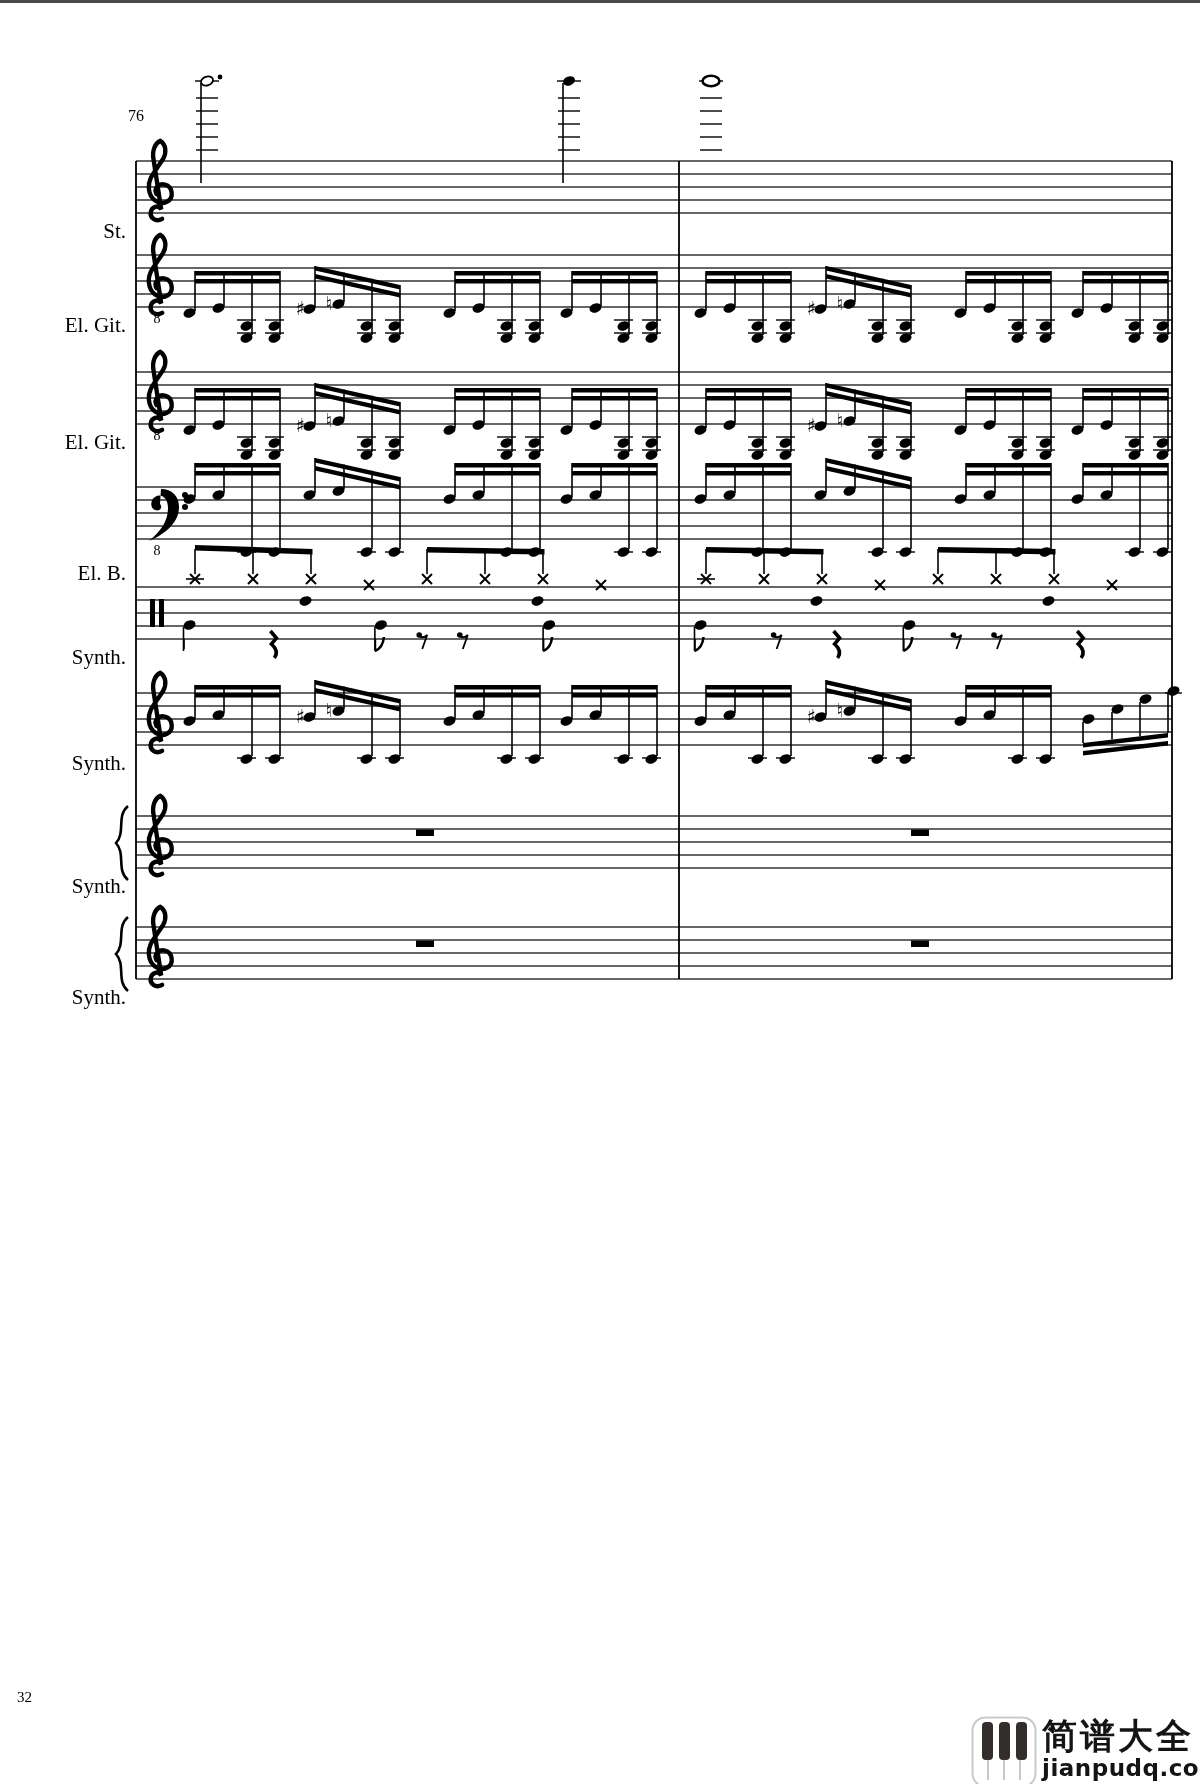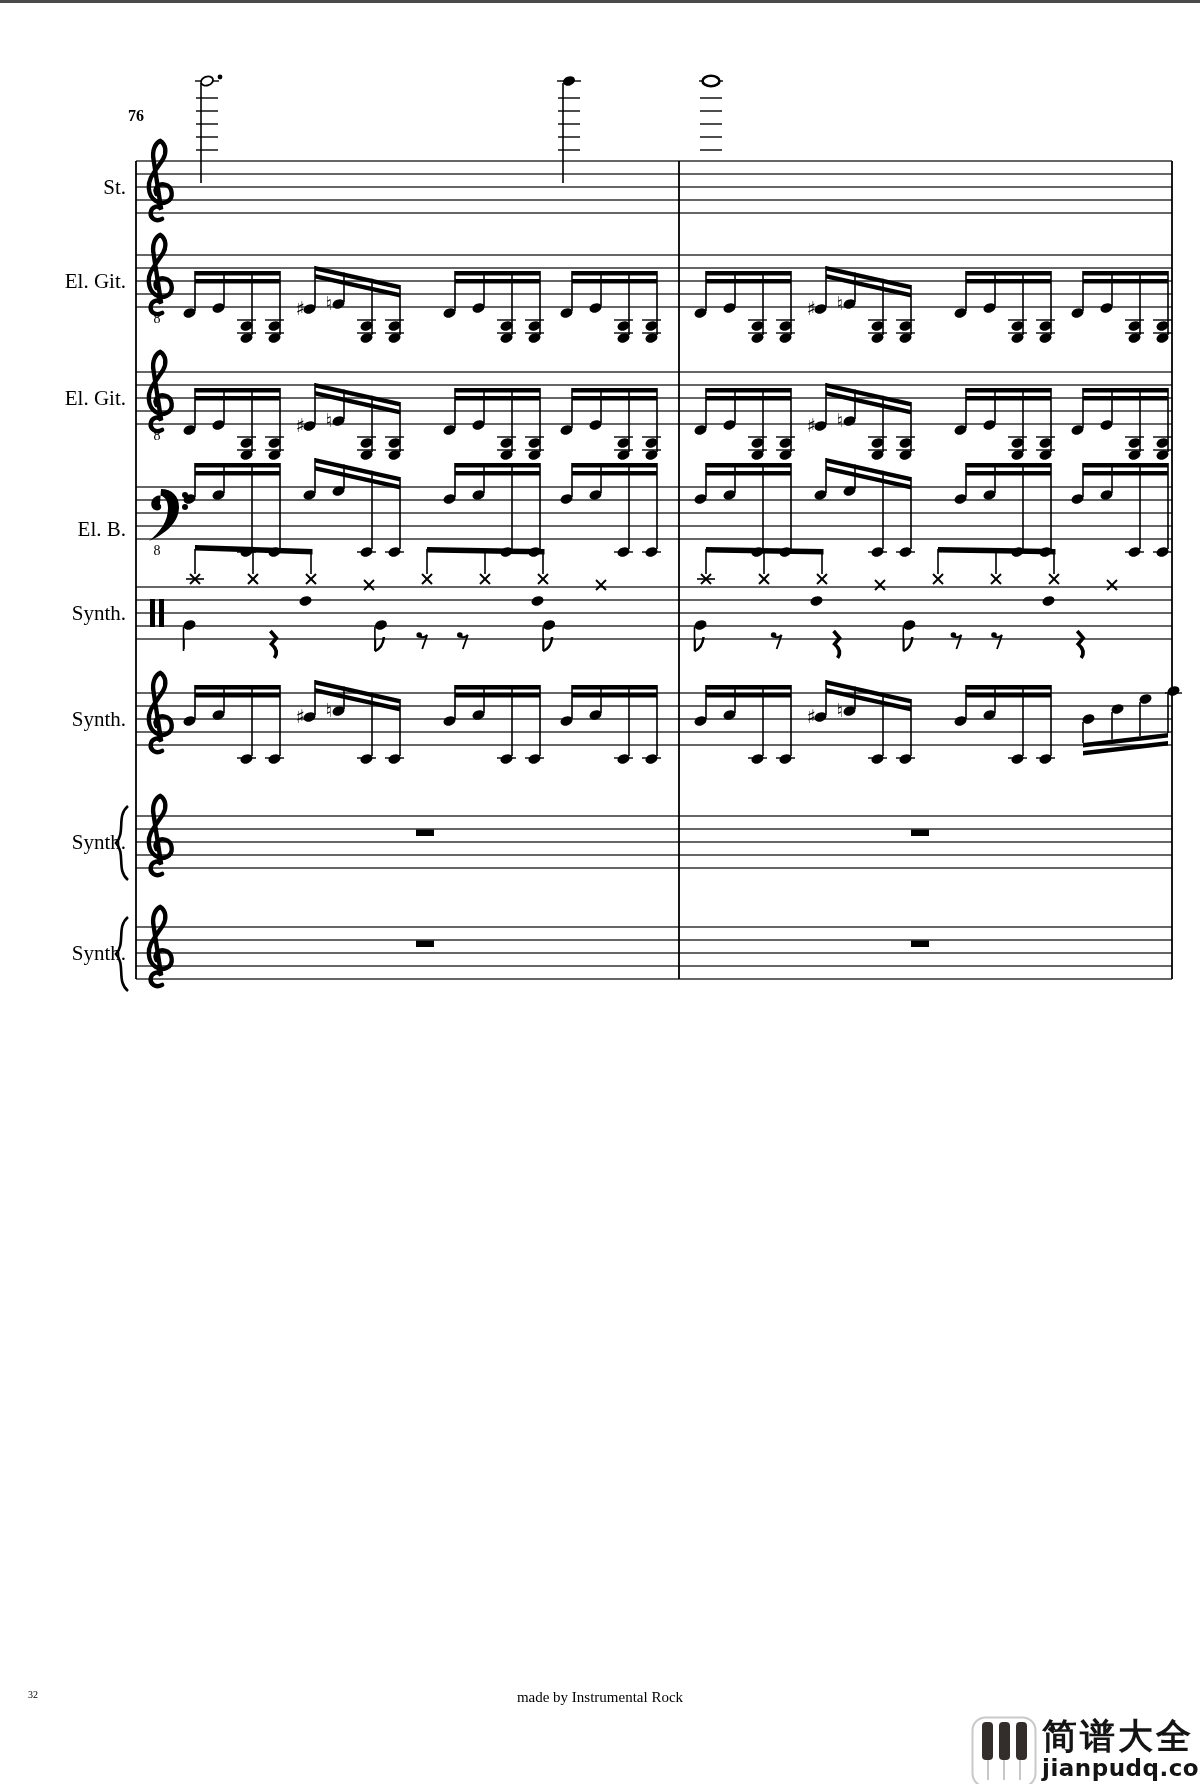--- a/index.html
+++ b/index.html
@@ -1,22 +1,22 @@
 <!DOCTYPE html>
 <html><head>
 <meta charset="utf-8">
 <style>
   html,body{margin:0;padding:0;background:#e8e8e8;}
   .page{position:relative;width:1200px;height:1784px;background:#ffffff;overflow:hidden;
         border-top:3px solid #4a4a4a;font-family:"Liberation Serif",serif;}
   #score{position:absolute;left:0;top:0;}
   .staff-label{position:absolute;left:0;width:126px;text-align:right;font-size:21px;color:#000;
-               font-family:"Liberation Serif",serif;line-height:24px;}
-  .measure-num{position:absolute;left:128px;top:104px;font-size:16px;color:#000;font-weight:bold;}
-  .footer-left{position:absolute;left:28px;top:1686px;font-size:10px;color:#000;}
+               font-family:"Liberation Serif",serif;line-height:24px;margin-top:44px;}
+  .measure-num{position:absolute;left:128px;top:104px;font-size:16px;color:#000;}
+  .footer-left{position:absolute;left:17px;top:1686px;font-size:15px;color:#000;}
   .footer-center{position:absolute;left:0;top:1686px;width:100%;text-align:center;font-size:15px;color:#000;}
   .watermark{position:absolute;left:971px;top:1713px;display:flex;align-items:flex-start;color:#141414;}
   .wm-icon{width:66px;height:72px;flex:0 0 auto;}
   .wm-text{margin-left:5px;font-family:"DejaVu Sans",sans-serif;}
   .wm-title{font-size:35px;font-weight:bold;letter-spacing:3px;line-height:40px;white-space:nowrap;}
   .wm-domain{font-size:23px;font-weight:bold;line-height:25px;letter-spacing:0.5px;white-space:nowrap;}
 </style>
 </head>
 <body>
 
@@ -680,21 +680,20 @@
   <div class="staff-label" style="top:172px">St.</div>
   <div class="staff-label" style="top:266px">El. Git.</div>
   <div class="staff-label" style="top:383px">El. Git.</div>
   <div class="staff-label" style="top:514px">El. B.</div>
   <div class="staff-label" style="top:598px">Synth.</div>
   <div class="staff-label" style="top:704px">Synth.</div>
   <div class="staff-label" style="top:827px">Synth.</div>
   <div class="staff-label" style="top:938px">Synth.</div>
 
   <div class="footer-left">32</div>
-  <div class="footer-center">made by Instrumental Rock</div>
 
   <div class="watermark">
     <svg class="wm-icon" viewBox="0 0 66 72">
       <rect x="1.5" y="1.5" width="63" height="69" rx="13" fill="#ffffff" stroke="#c9c9c9" stroke-width="2"></rect>
       <line x1="17" y1="8" x2="17" y2="64" stroke="#b5b5b5" stroke-width="1.5"></line>
       <line x1="33" y1="8" x2="33" y2="64" stroke="#b5b5b5" stroke-width="1.5"></line>
       <line x1="49" y1="8" x2="49" y2="64" stroke="#b5b5b5" stroke-width="1.5"></line>
       <rect x="11" y="6" width="11" height="38" rx="4" fill="#332d2b"></rect>
       <rect x="28" y="6" width="11" height="38" rx="4" fill="#332d2b"></rect>
       <rect x="45" y="6" width="11" height="38" rx="4" fill="#332d2b"></rect>

